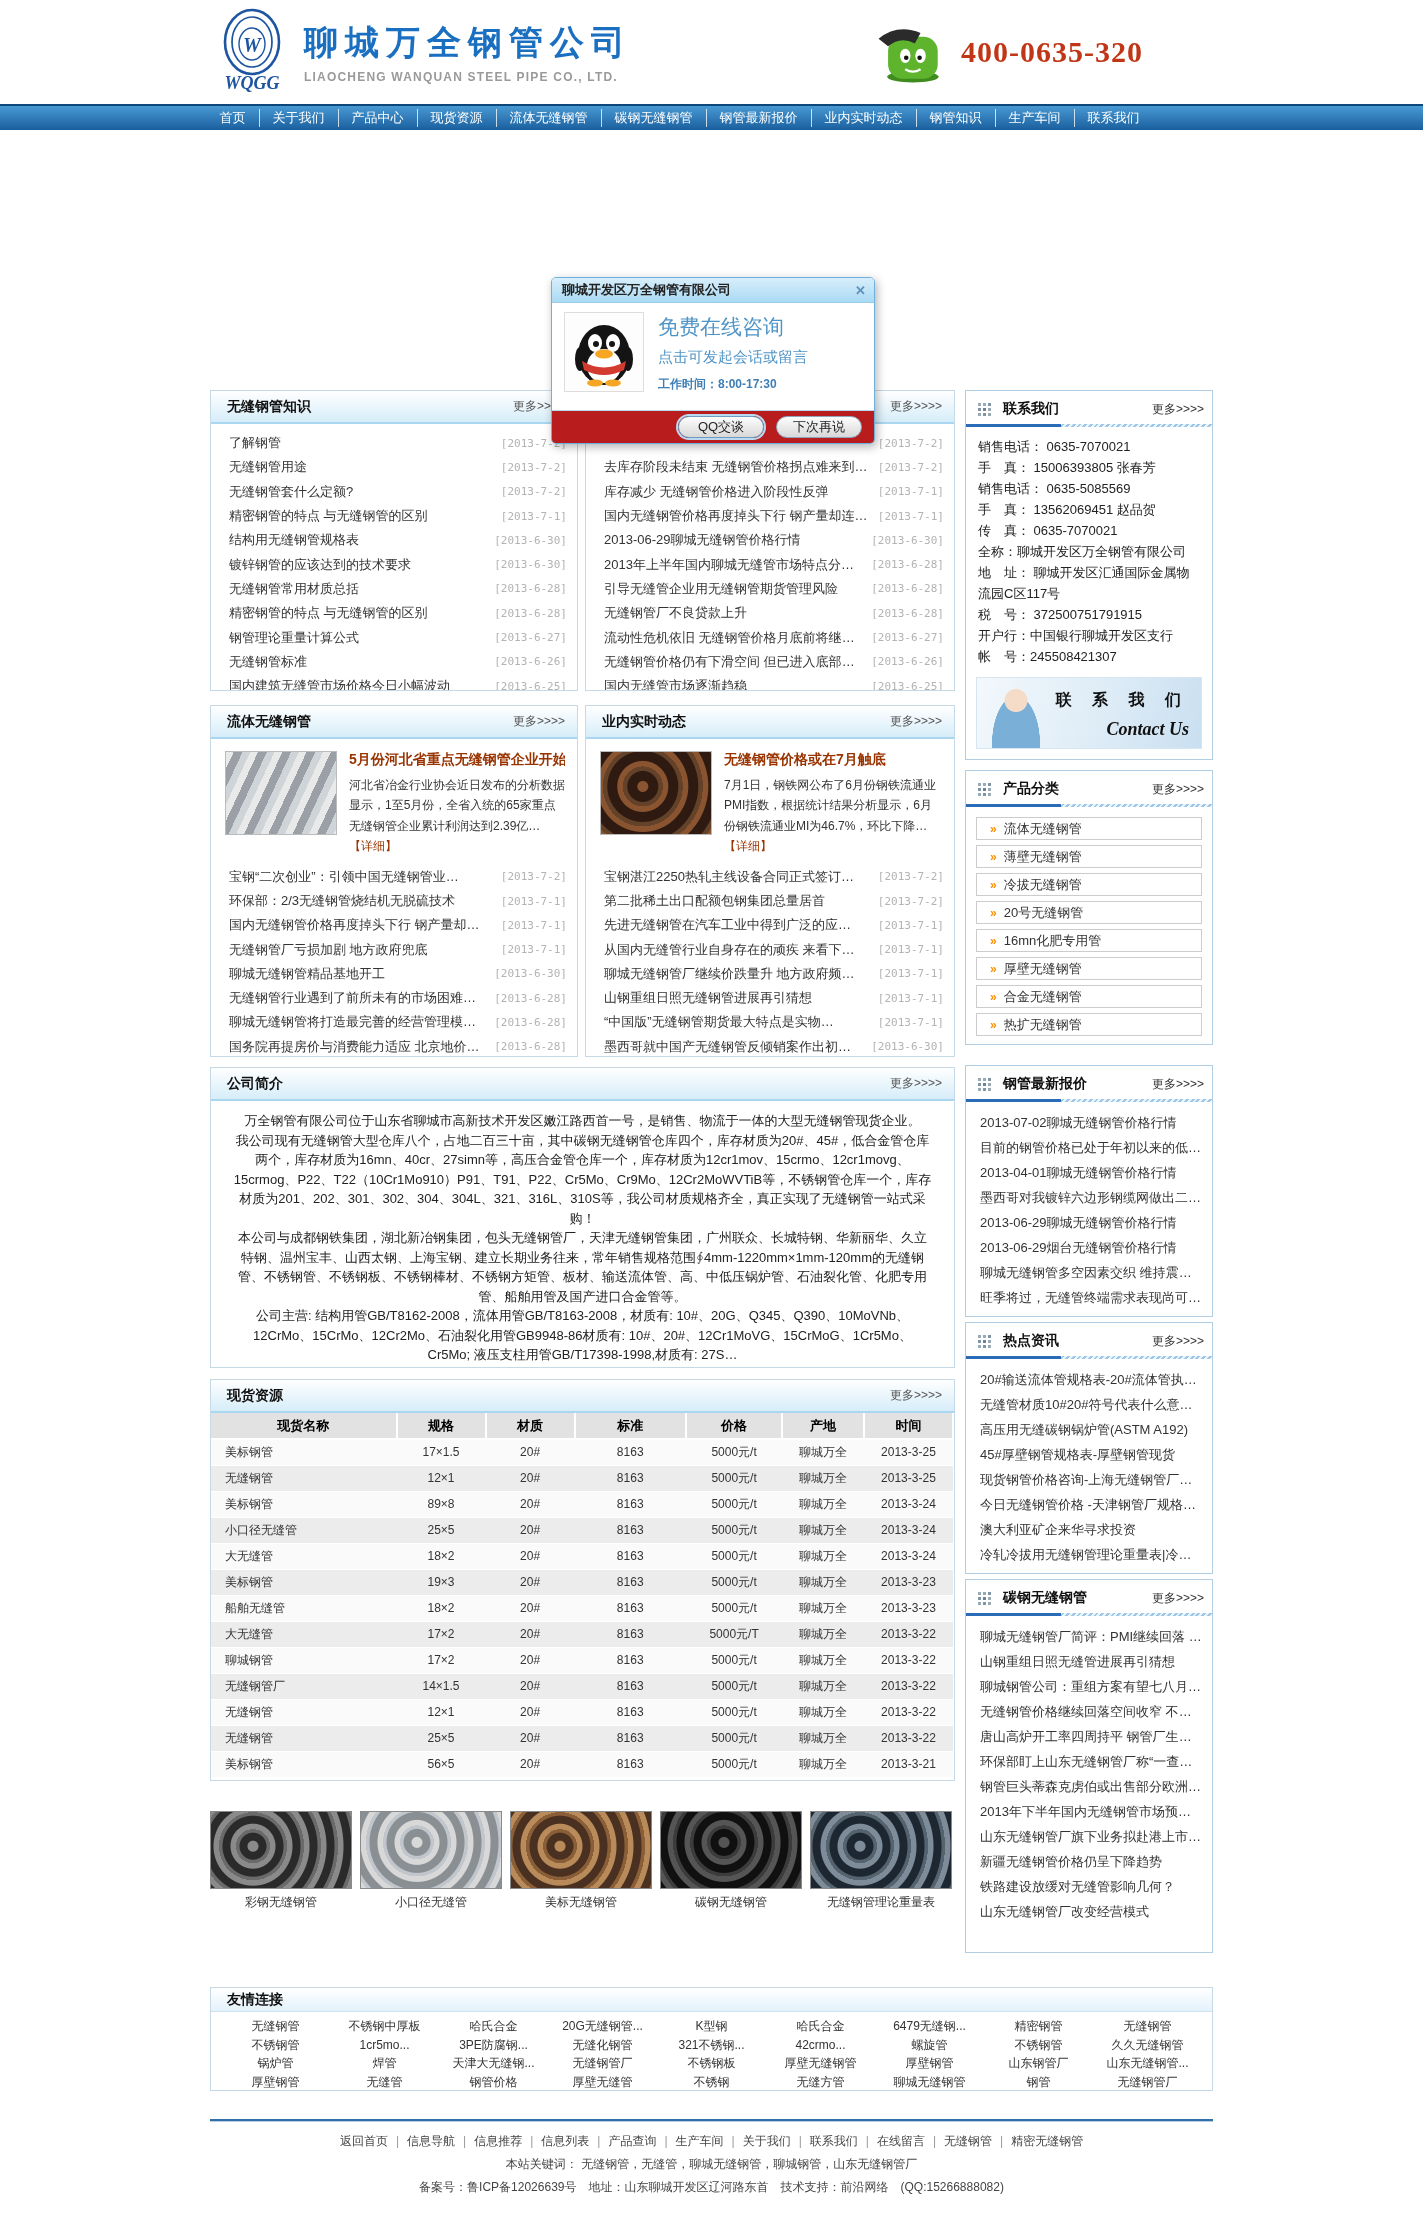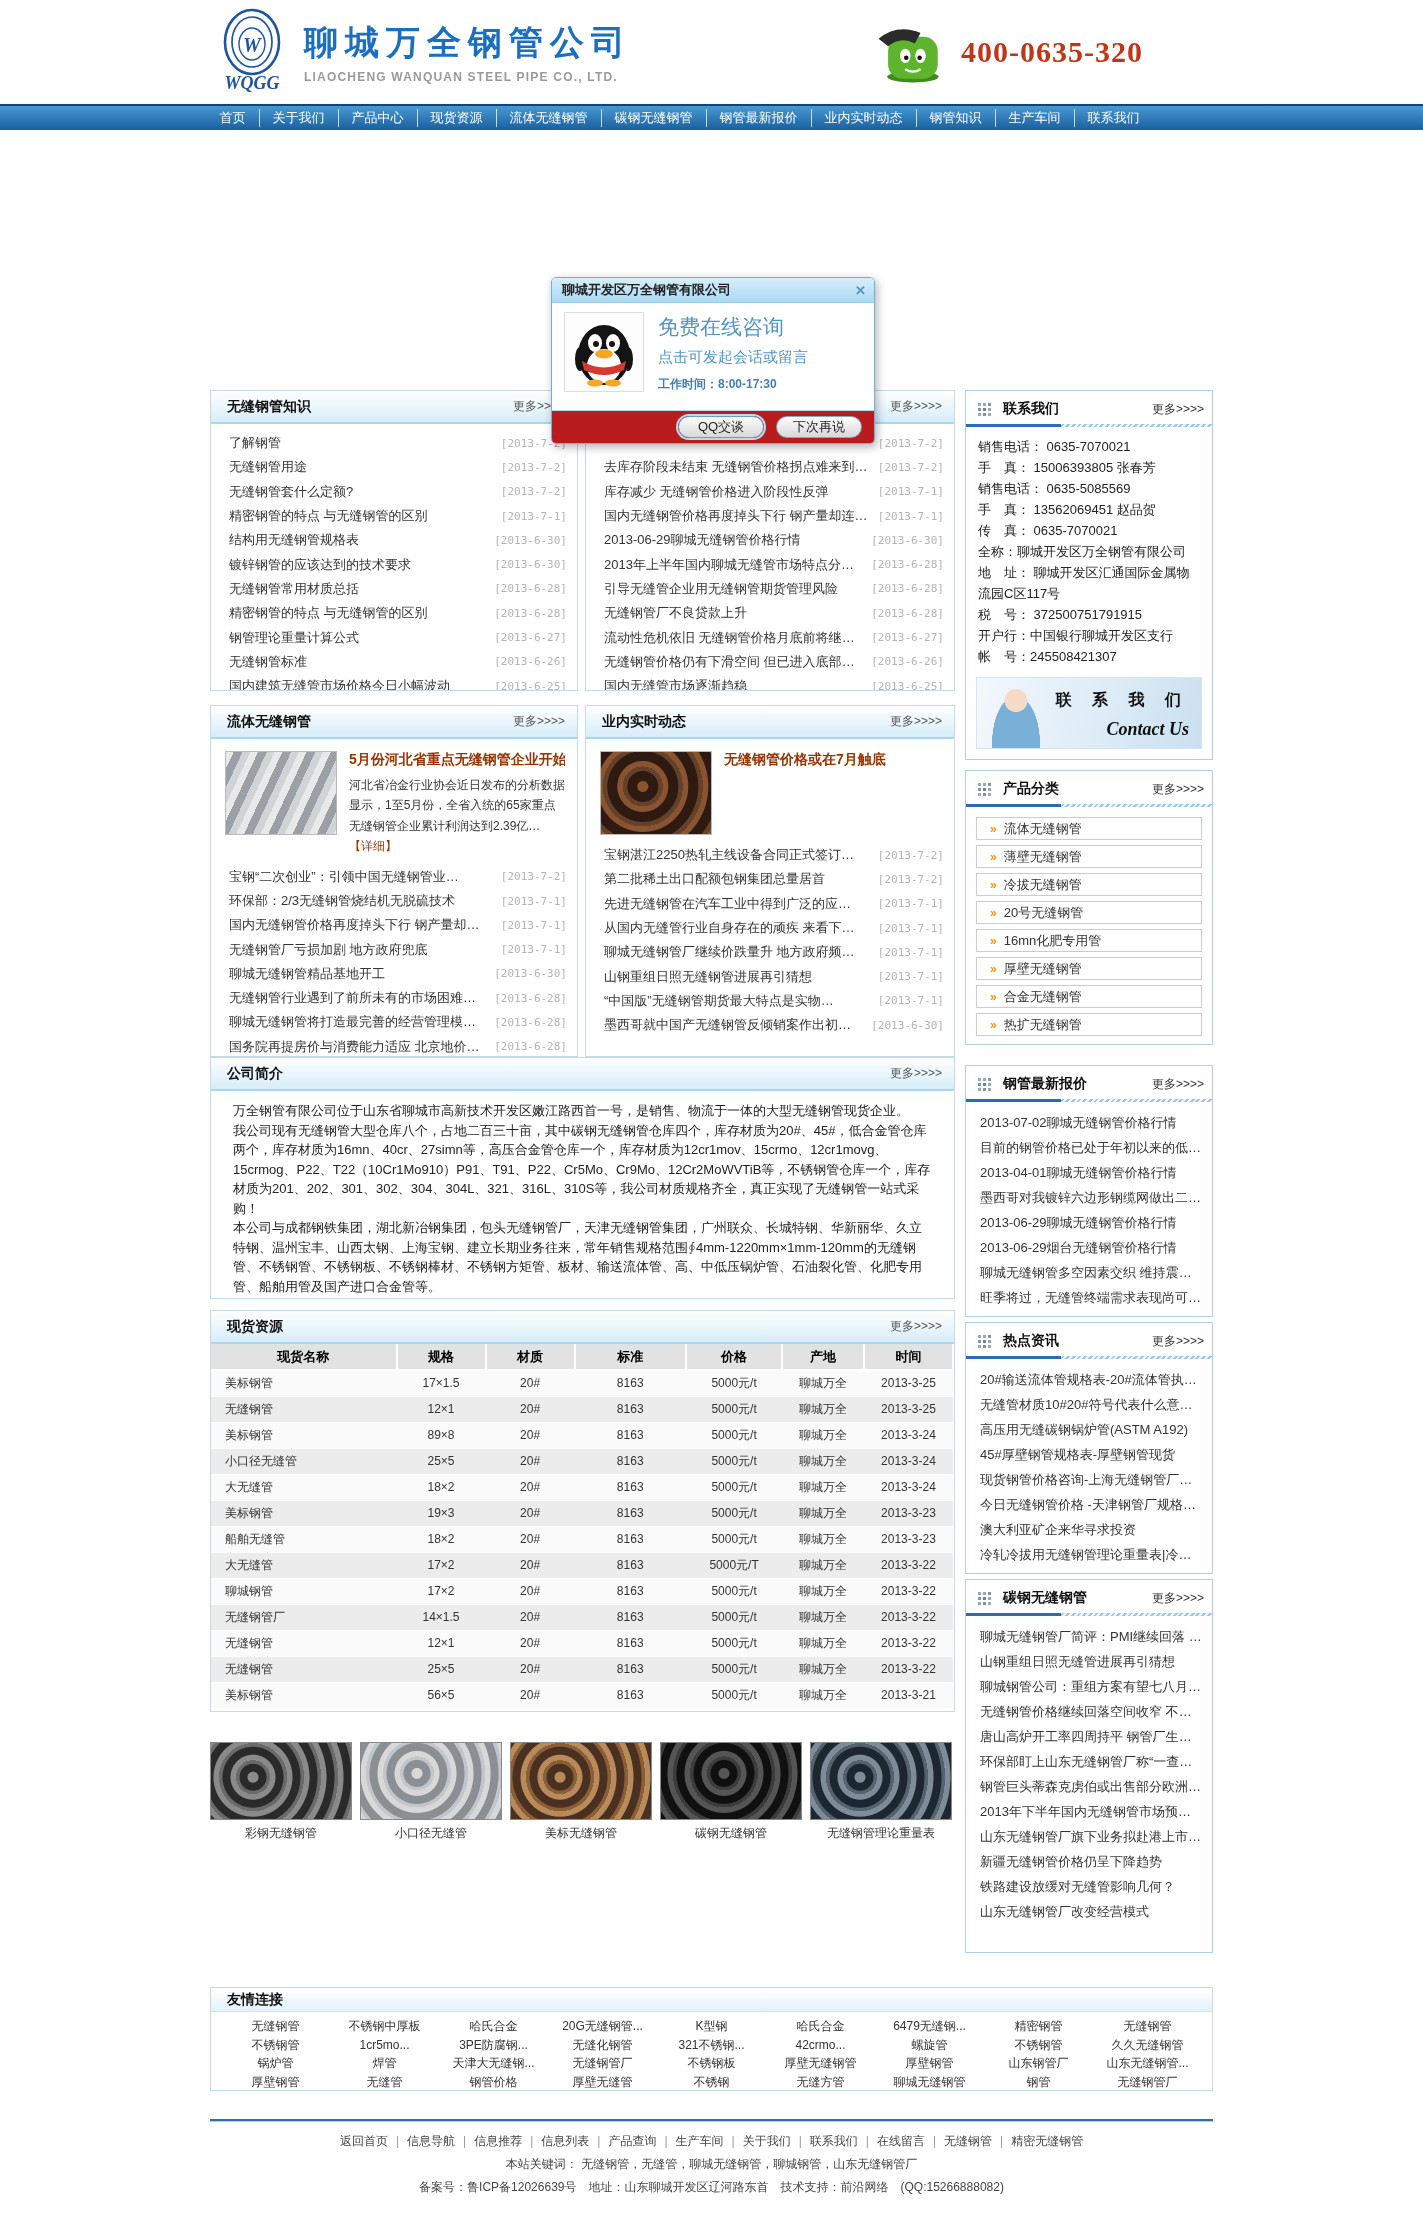--- a/index.html
+++ b/index.html
@@ -45,21 +45,21 @@
   .feat-img { width:112px; height:84px; border:1px solid #bbb; flex:none; }
   .thumb-silver { background:repeating-linear-gradient(115deg,#e9e9e9 0 7px,#9aa0a6 7px 15px,#cfd4d9 15px 22px); }
   .thumb-rust { background:repeating-radial-gradient(circle at 38% 42%,#8a5430 0 5px,#2e1a10 6px 15px,#64422a 16px 20px); }
   .feat-right { margin-left:12px; flex:1; min-width:0; }
   .feat-title { font-size:14px; font-weight:bold; color:#993300; white-space:nowrap; overflow:hidden; }
   .feat-body { font-size:12px; color:#333; line-height:1.7; margin-top:6px; }
   .detail { color:#993300; }
   .box-b .news-list { padding-top:4px; }
 
   
-  .about-box { height:242px; }
+  .about-box { margin-top:10px; height:301px;text-align:center; }
   .about-body { padding:10px 22px; font-size:13px; color:#222; line-height:19.5px; }
 
   
   .spot-box { margin-top:11px; height:402px; }
   .spot-table { width:100%; border-collapse:collapse; }
   .spot-table th { background:#e2e2e2; font-size:13px; color:#000; height:26px; border-right:2px solid #fff; border-bottom:2px solid #fff; }
   .spot-table td { font-size:12px; color:#333; height:26px; text-align:center; border-bottom:1px solid #fff; }
   .spot-table td:first-child { text-align:left; padding-left:14px; }
   .spot-table tr:nth-of-type(odd) td { background:#fafafa; }
   .spot-table tr:nth-of-type(even) td { background:#ececec; }
@@ -355,20 +355,21 @@
         </div>
         <div class="box box-m box-b">
           <div class="box-head">
             <span class="box-title">业内实时动态</span>
             <a href="#" class="box-more">更多&gt;&gt;&gt;&gt;</a>
           </div>
           <div class="feat">
             <div class="feat-img thumb-rust"></div>
             <div class="feat-right">
               <a href="#" class="feat-title" style="display:block;text-decoration:none;">无缝钢管价格或在7月触底</a>
+              <div class="feat-body"><span>7月1日，钢铁网公布了6月份钢铁流通业PMI指数，根据统计结果分析显示，6月份钢铁流通业MI为46.7%，环比下降…</span>　<a href="#" class="detail" style="text-decoration:none;">【详细】</a></div>
             </div>
           </div>
           <ul class="news-list">
 
           <li>
                 <span class="t">宝钢湛江2250热轧主线设备合同正式签订…</span>
                 <span class="d">[2013-7-2]</span>
               </li>
               <li>
                 <span class="t">第二批稀土出口配额包钢集团总量居首</span>

